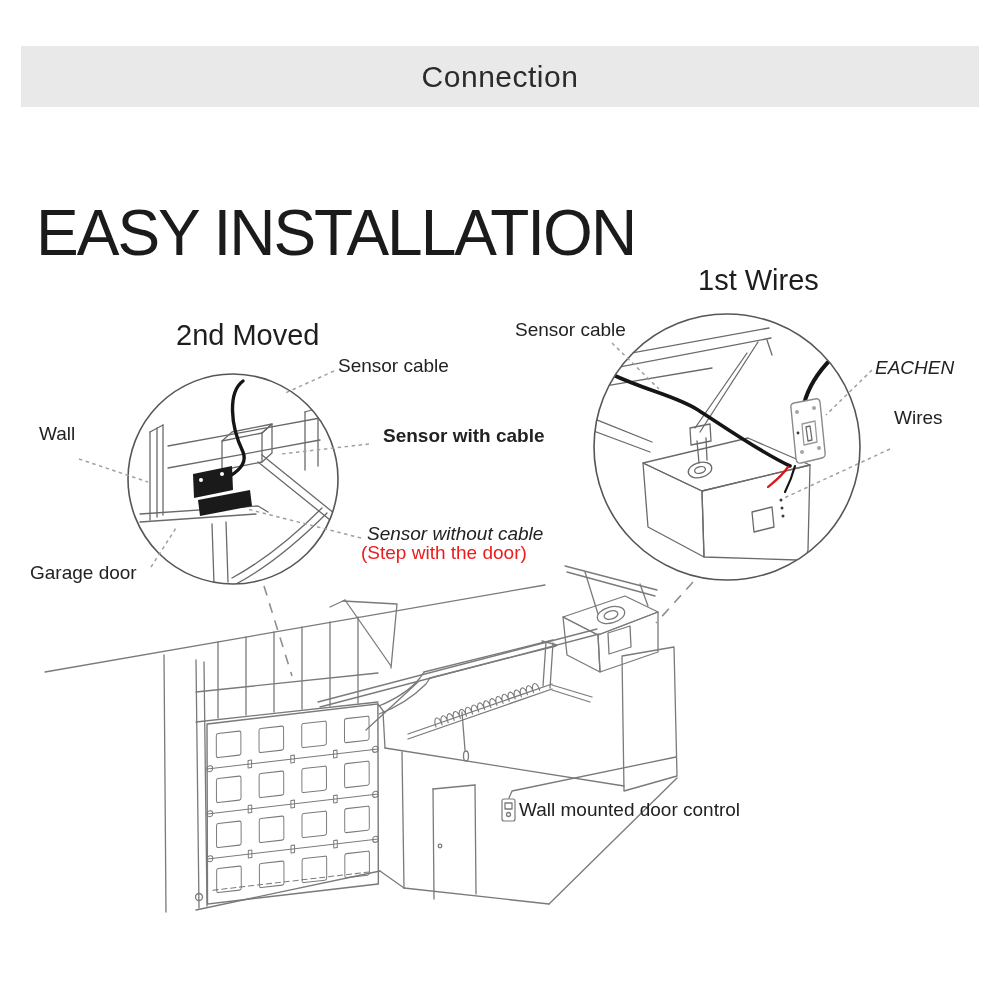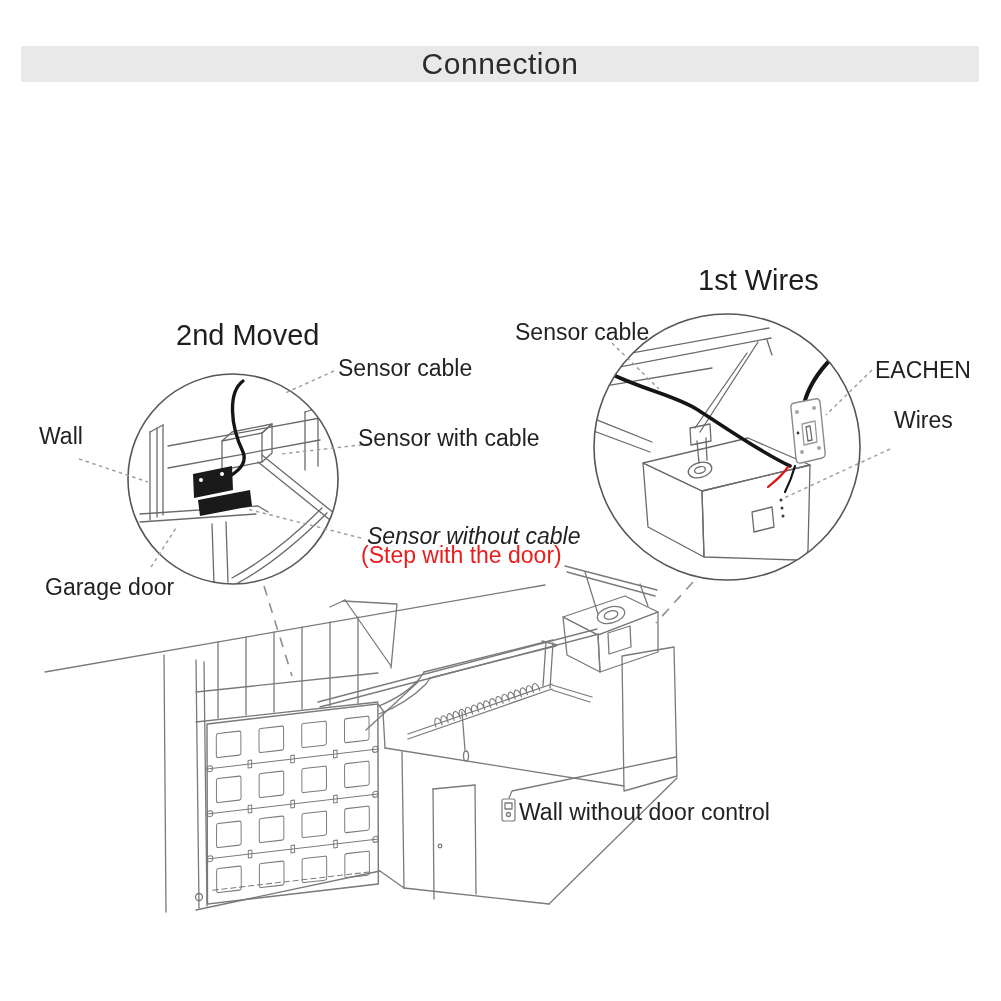--- a/index.html
+++ b/index.html
@@ -1,34 +1,34 @@
 <!DOCTYPE html>
 <html><head>
 <meta charset="utf-8">
 <style>
   html,body{margin:0;padding:0;background:#ffffff;}
   .page{position:relative;width:1001px;height:1001px;background:#fff;
         font-family:"Liberation Sans",sans-serif;overflow:hidden;}
-  .topbar{position:absolute;left:21px;top:46px;width:958px;height:36px;background:#e9e9e9;
+  .topbar{position:absolute;left:21px;top:46px;width:958px;height:61px;background:#e9e9e9;
           display:flex;align-items:center;justify-content:center;}
   .topbar span{font-size:30px;color:#2b2b2b;letter-spacing:0.5px;}
   .main-heading{position:absolute;left:36px;top:196px;margin:0;font-size:64px;font-weight:400;
                 letter-spacing:-2px;color:#1b1b1b;white-space:nowrap;}
   .step{position:absolute;font-size:29px;color:#1e1e1e;white-space:nowrap;}
   .step1{left:698px;top:264px;}
   .step2{left:176px;top:319px;}
-  .lbl{position:absolute;font-size:23px;color:#222;white-space:nowrap;line-height:1.1;}
+  .lbl{position:absolute;font-size:19px;color:#222;white-space:nowrap;line-height:1.1;}
   .lbl-sc2{left:338px;top:356px;}
-  .lbl-swc{left:358px;top:426px;}
+  .lbl-swc{left:383px;top:426px;font-weight:bold;}
   .lbl-swoc{left:367px;top:524px;font-style:italic;}
   .lbl-moved{left:361px;top:543px;color:#ec1c1c;}
   .lbl-wall{left:39px;top:424px;}
-  .lbl-gd{left:45px;top:563px;margin-top:12px;}
+  .lbl-gd{left:30px;top:563px;}
   .lbl-sc1{left:515px;top:320px;}
-  .lbl-eachen{left:875px;top:358px;}
+  .lbl-eachen{left:875px;top:358px;font-style:italic;}
   .lbl-wires{left:894px;top:408px;}
   .lbl-wc{left:519px;top:800px;}
   svg.art{position:absolute;left:0;top:0;}
 </style>
 </head>
 <body>
 
 <div class="page">
 
   <svg class="art" width="1001" height="1001" viewBox="0 0 1001 1001">
@@ -271,28 +271,29 @@
       <path d="M 612,343 L 659,389"></path>
       <path d="M 872,370 L 826,415"></path>
       <path d="M 890,449 L 782,499"></path>
     </g>
   </svg>
 
   <div class="topbar">
     <span>Connection</span>
   </div>
 
+  <h1 class="main-heading">EASY INSTALLATION</h1>
 
   <div class="step step1">1st Wires</div>
   <div class="step step2">2nd Moved</div>
 
   <div class="lbl lbl-sc2">Sensor cable</div>
   <div class="lbl lbl-swc">Sensor with cable</div>
   <div class="lbl lbl-swoc">Sensor without cable</div>
   <div class="lbl lbl-moved">(Step with the door)</div>
   <div class="lbl lbl-wall">Wall</div>
   <div class="lbl lbl-gd">Garage door</div>
   <div class="lbl lbl-sc1">Sensor cable</div>
   <div class="lbl lbl-eachen">EACHEN</div>
   <div class="lbl lbl-wires">Wires</div>
-  <div class="lbl lbl-wc">Wall without door control</div>
+  <div class="lbl lbl-wc">Wall mounted door control</div>
 
 </div>
 
 </body></html>

